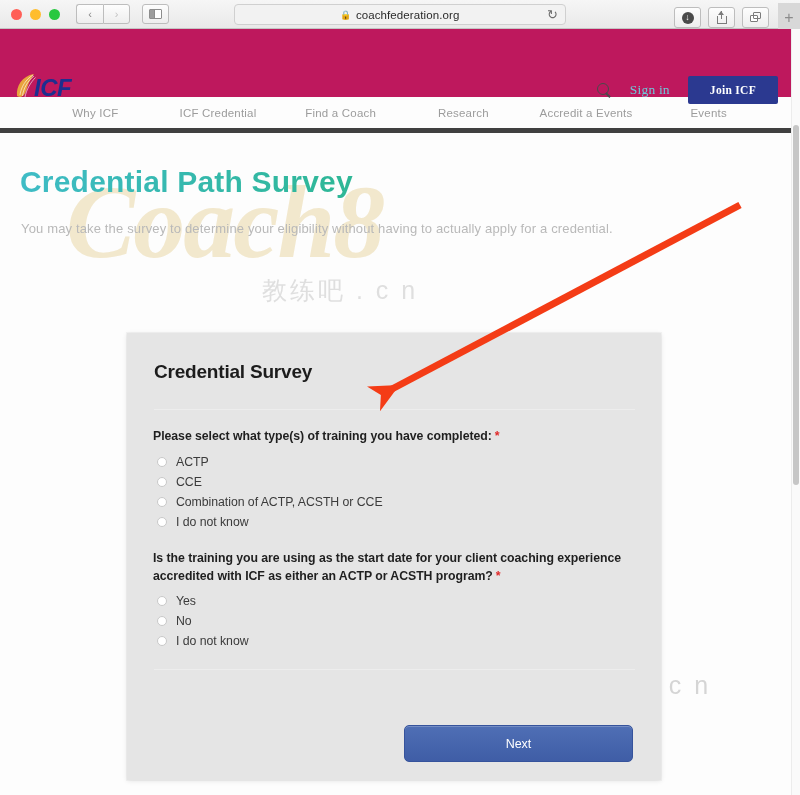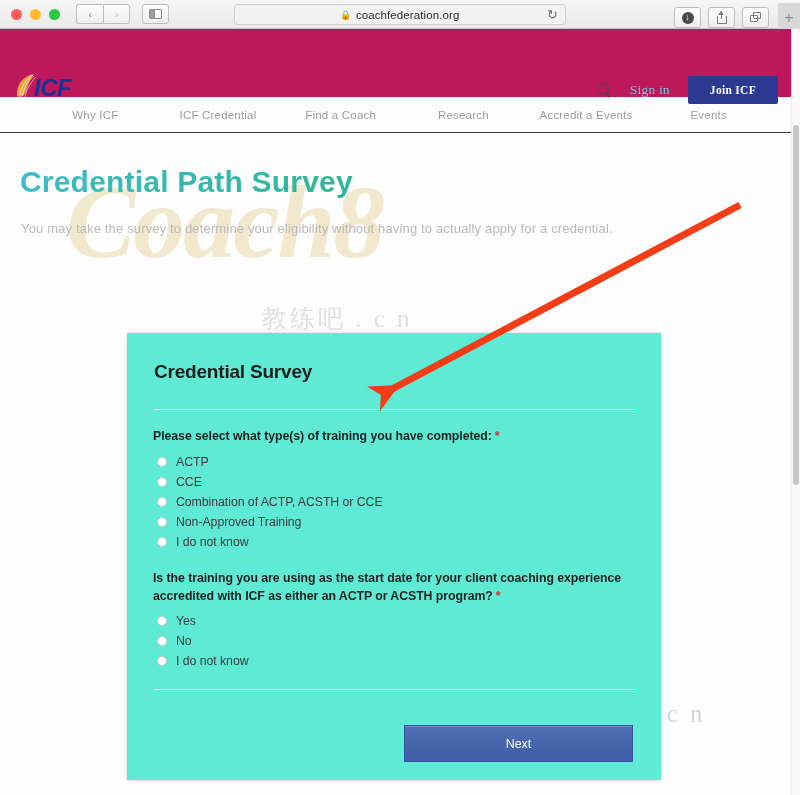--- a/index.html
+++ b/index.html
@@ -131,21 +131,21 @@
   #join-icf-button {
     background: #2b3990; color: #ffffff;
     font-size: 11.5px; font-weight: bold; letter-spacing: .3px;
     padding: 8px 22px; border-radius: 2px; cursor: pointer;
     white-space: nowrap;
   }
 
   
   #main-nav {
     position: relative; height: 36px;
-    border-bottom: 1px solid #404040;
+    border-bottom: 5px solid #404040;
     display: flex; align-items: center;
     padding: 0 30px 0 34px;
     justify-content: center;
   }
   #main-nav .nav-item {
     flex: 1; text-align: center;
     font-size: 11.5px; color: #9c9c9c; letter-spacing: .2px; cursor: pointer;
   }
 
   
@@ -164,33 +164,32 @@
 
   
   .wm-coach8 {
     position: absolute; font-style: italic; font-weight: bold;
     font-family: "Liberation Serif", serif;
     color: #f2e8cd; letter-spacing: -2px; user-select: none;
     white-space: nowrap;
   }
   .wm-cn {
     position: absolute; white-space: nowrap; user-select: none;
-    font-family: Liberation Serif, serif;
-    margin-top: 28px;
+    font-family: Liberation Sans, sans-serif;
   }
   #wm-1 { left: 66px; top: 133px; font-size: 104px; }
   #wm-1-cn { left: 262px; top: 245px; font-size: 25px; color: #dfdfdf; letter-spacing: 3px; }
   #wm-2 { left: 336px; top: 545px; font-size: 104px; }
   #wm-2-cn { left: 555px; top: 640px; font-size: 25px; color: #d5d5d5; letter-spacing: 3px; }
 
   
   #survey-card {
     position: absolute; left: 127px; top: 304px;
     width: 534px; height: 447px;
-    background: #5eead4;
+    background: #e5e5e5;
     box-shadow: 0 1px 5px rgba(0,0,0,.10), 0 0 0 1px rgba(0,0,0,.035);
     padding: 28px 26px 0 26px;
   }
   #survey-heading {
     font-size: 19px; font-weight: bold; color: #1c1c1c; letter-spacing: -.2px;
     padding-left: 1px;
   }
   #card-divider { height: 1px; background: #ededed; margin: 26px 0 18px 1px; }
 
   .question-label {
@@ -207,21 +206,21 @@
     margin-left: 4px; margin-right: 9px; flex: none;
   }
   .radio-label { font-size: 12.3px; color: #3b3b3b; letter-spacing: -.05px; }
 
   #bottom-divider { height: 1px; background: #ededed; margin: 8px 0 0 1px; }
 
   #next-button {
     position: absolute; left: 277px; top: 392px;
     width: 229px; height: 37px;
     background: linear-gradient(#4f6fb5, #3f5da6);
-    border: 1px solid #36539c; border-radius: 0;
+    border: 1px solid #36539c; border-radius: 5px;
     color: #ffffff; font-size: 12.5px;
     display: flex; align-items: center; justify-content: center;
     cursor: pointer;
     box-shadow: inset 0 1px 0 rgba(255,255,255,.22);
   }
 
   
   #annotation-arrow {
     position: absolute; left: 0; top: 0; width: 800px; height: 766px;
     pointer-events: none;
@@ -326,24 +325,20 @@
       <div class="radio-row">
         <span class="radio-dot"></span>
         <span class="radio-label">CCE</span>
       </div>
       <div class="radio-row">
         <span class="radio-dot"></span>
         <span class="radio-label">Combination of ACTP, ACSTH or CCE</span>
       </div>
       <div class="radio-row">
         <span class="radio-dot"></span>
-        <span class="radio-label">Non-Approved Training</span>
-      </div>
-      <div class="radio-row">
-        <span class="radio-dot"></span>
         <span class="radio-label">I do not know</span>
       </div>
     </div>
 
     <div class="question-label">
       <span>Is the training you are using as the start date for your client coaching experience accredited with ICF as either an ACTP or ACSTH program?</span><span class="req-star">*</span>
     </div>
     <div class="radio-group">
       <div class="radio-row">
         <span class="radio-dot"></span>

